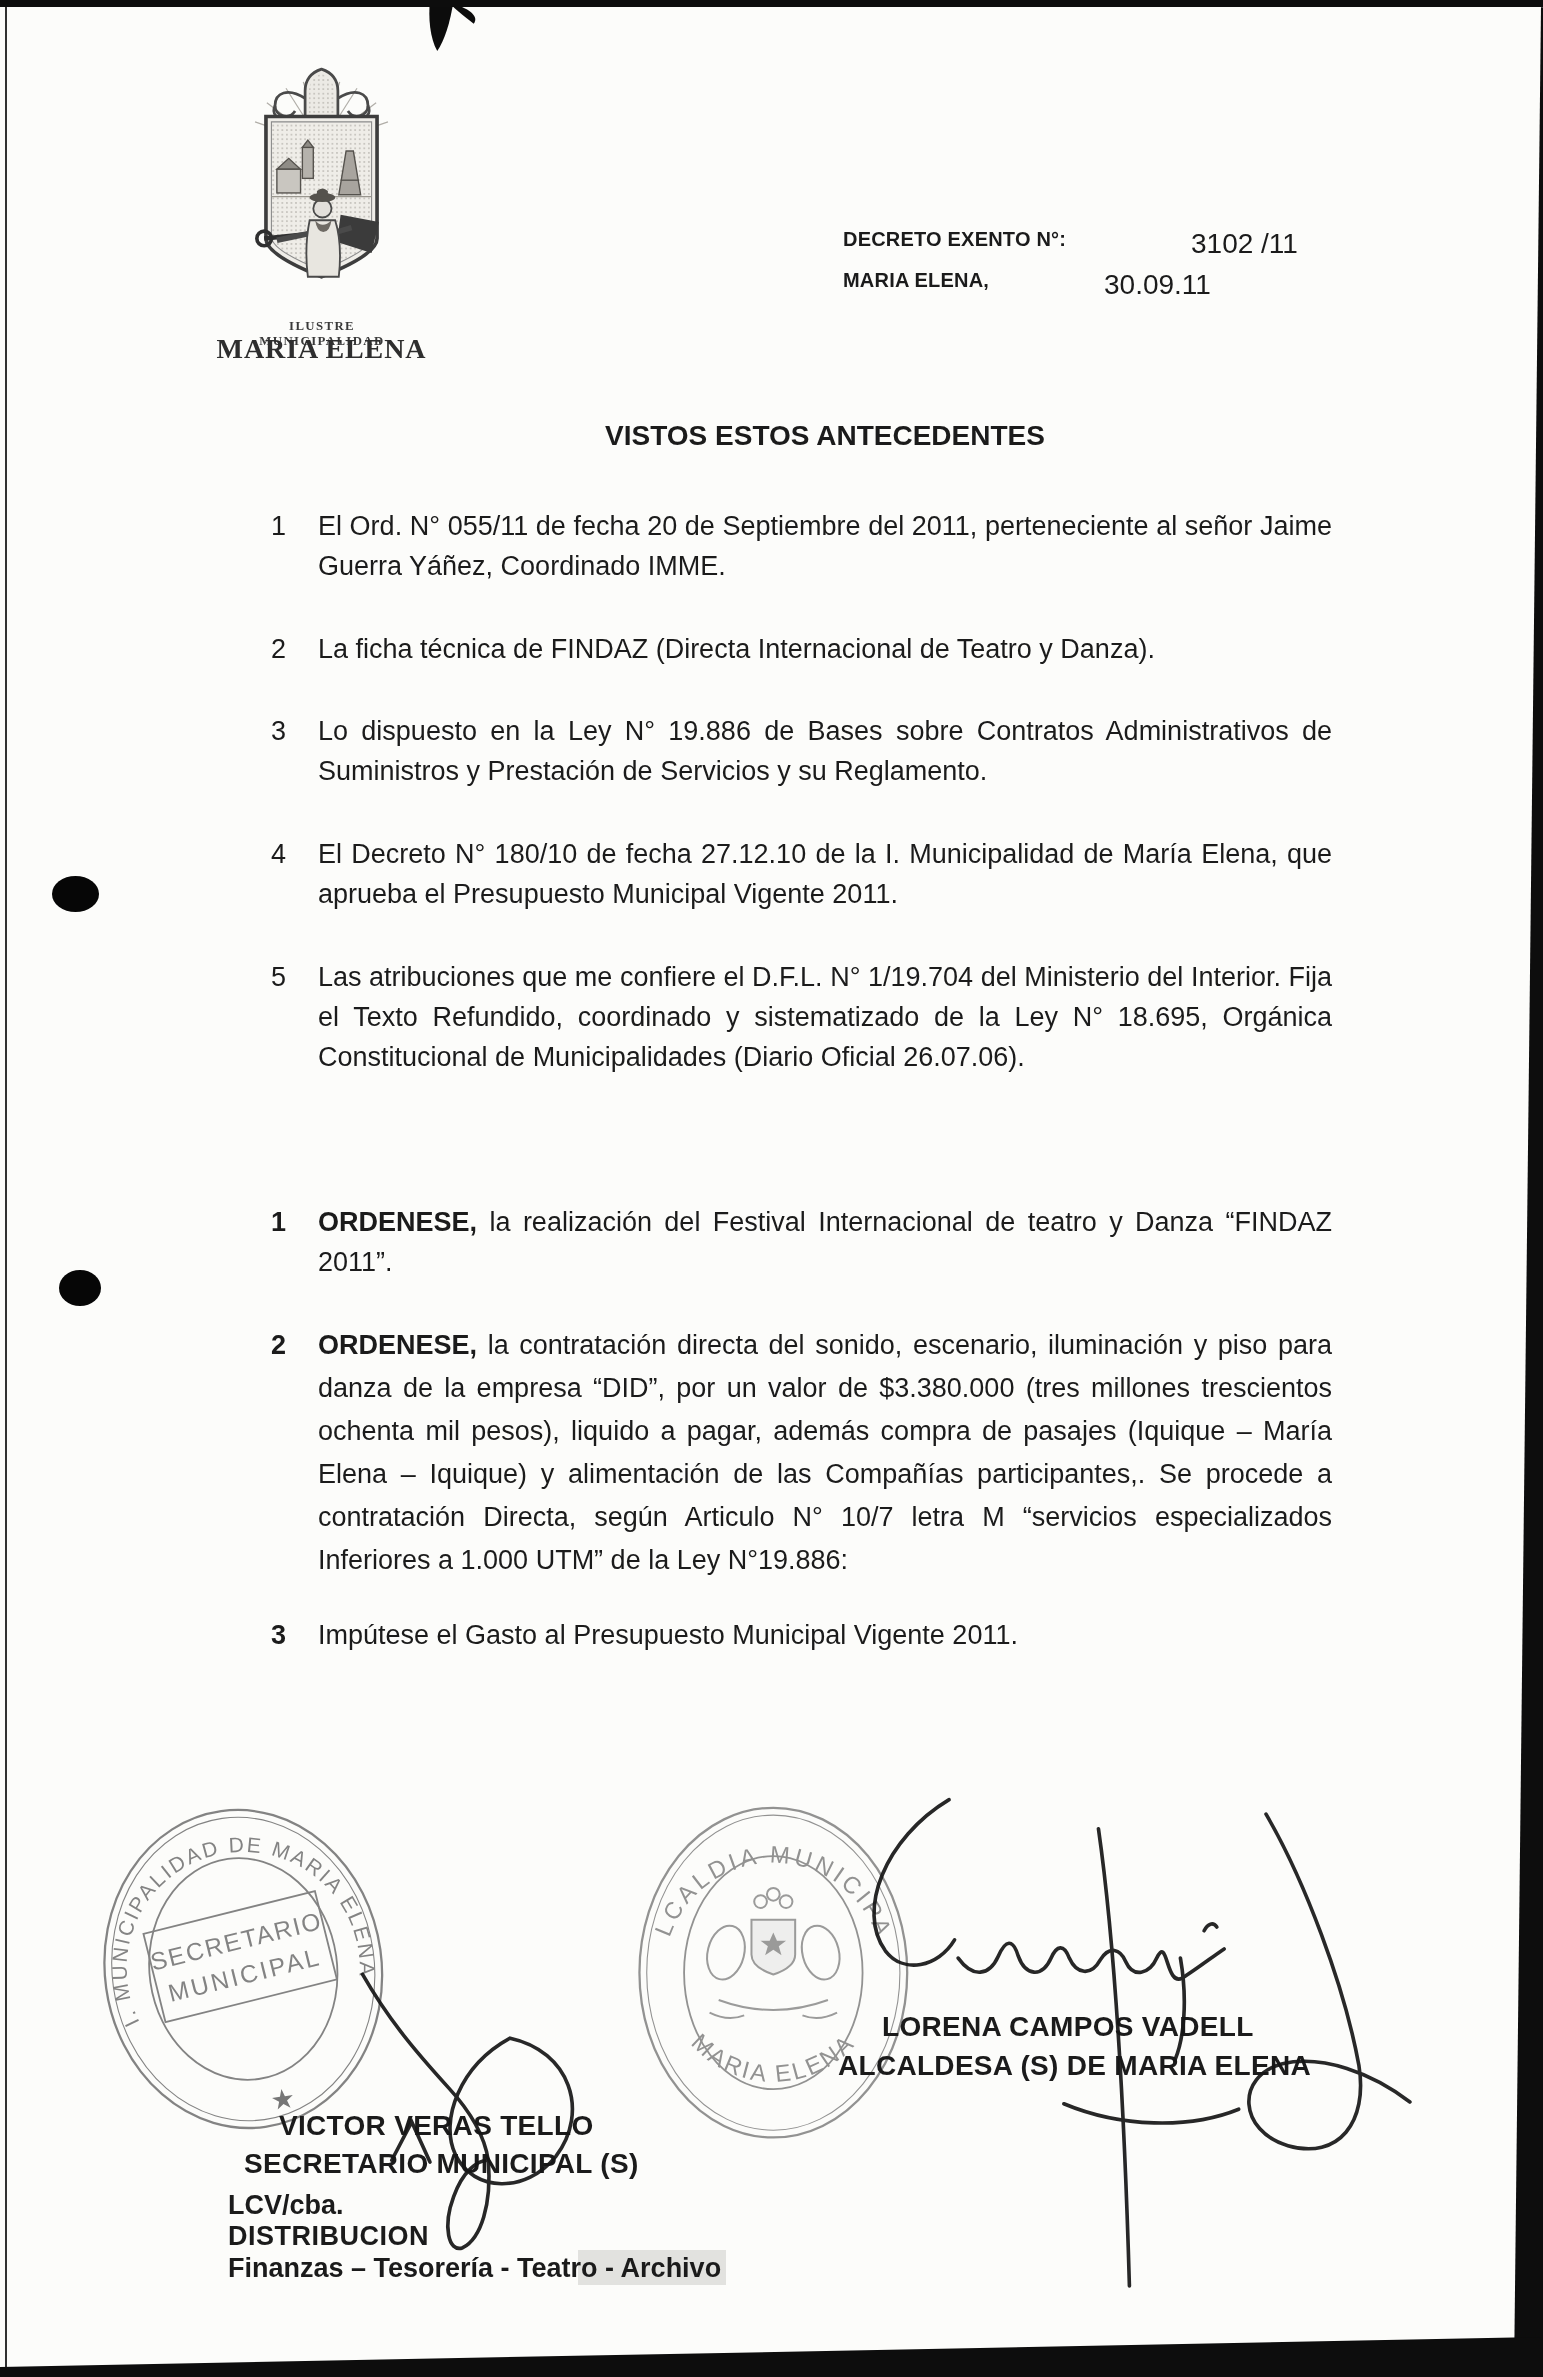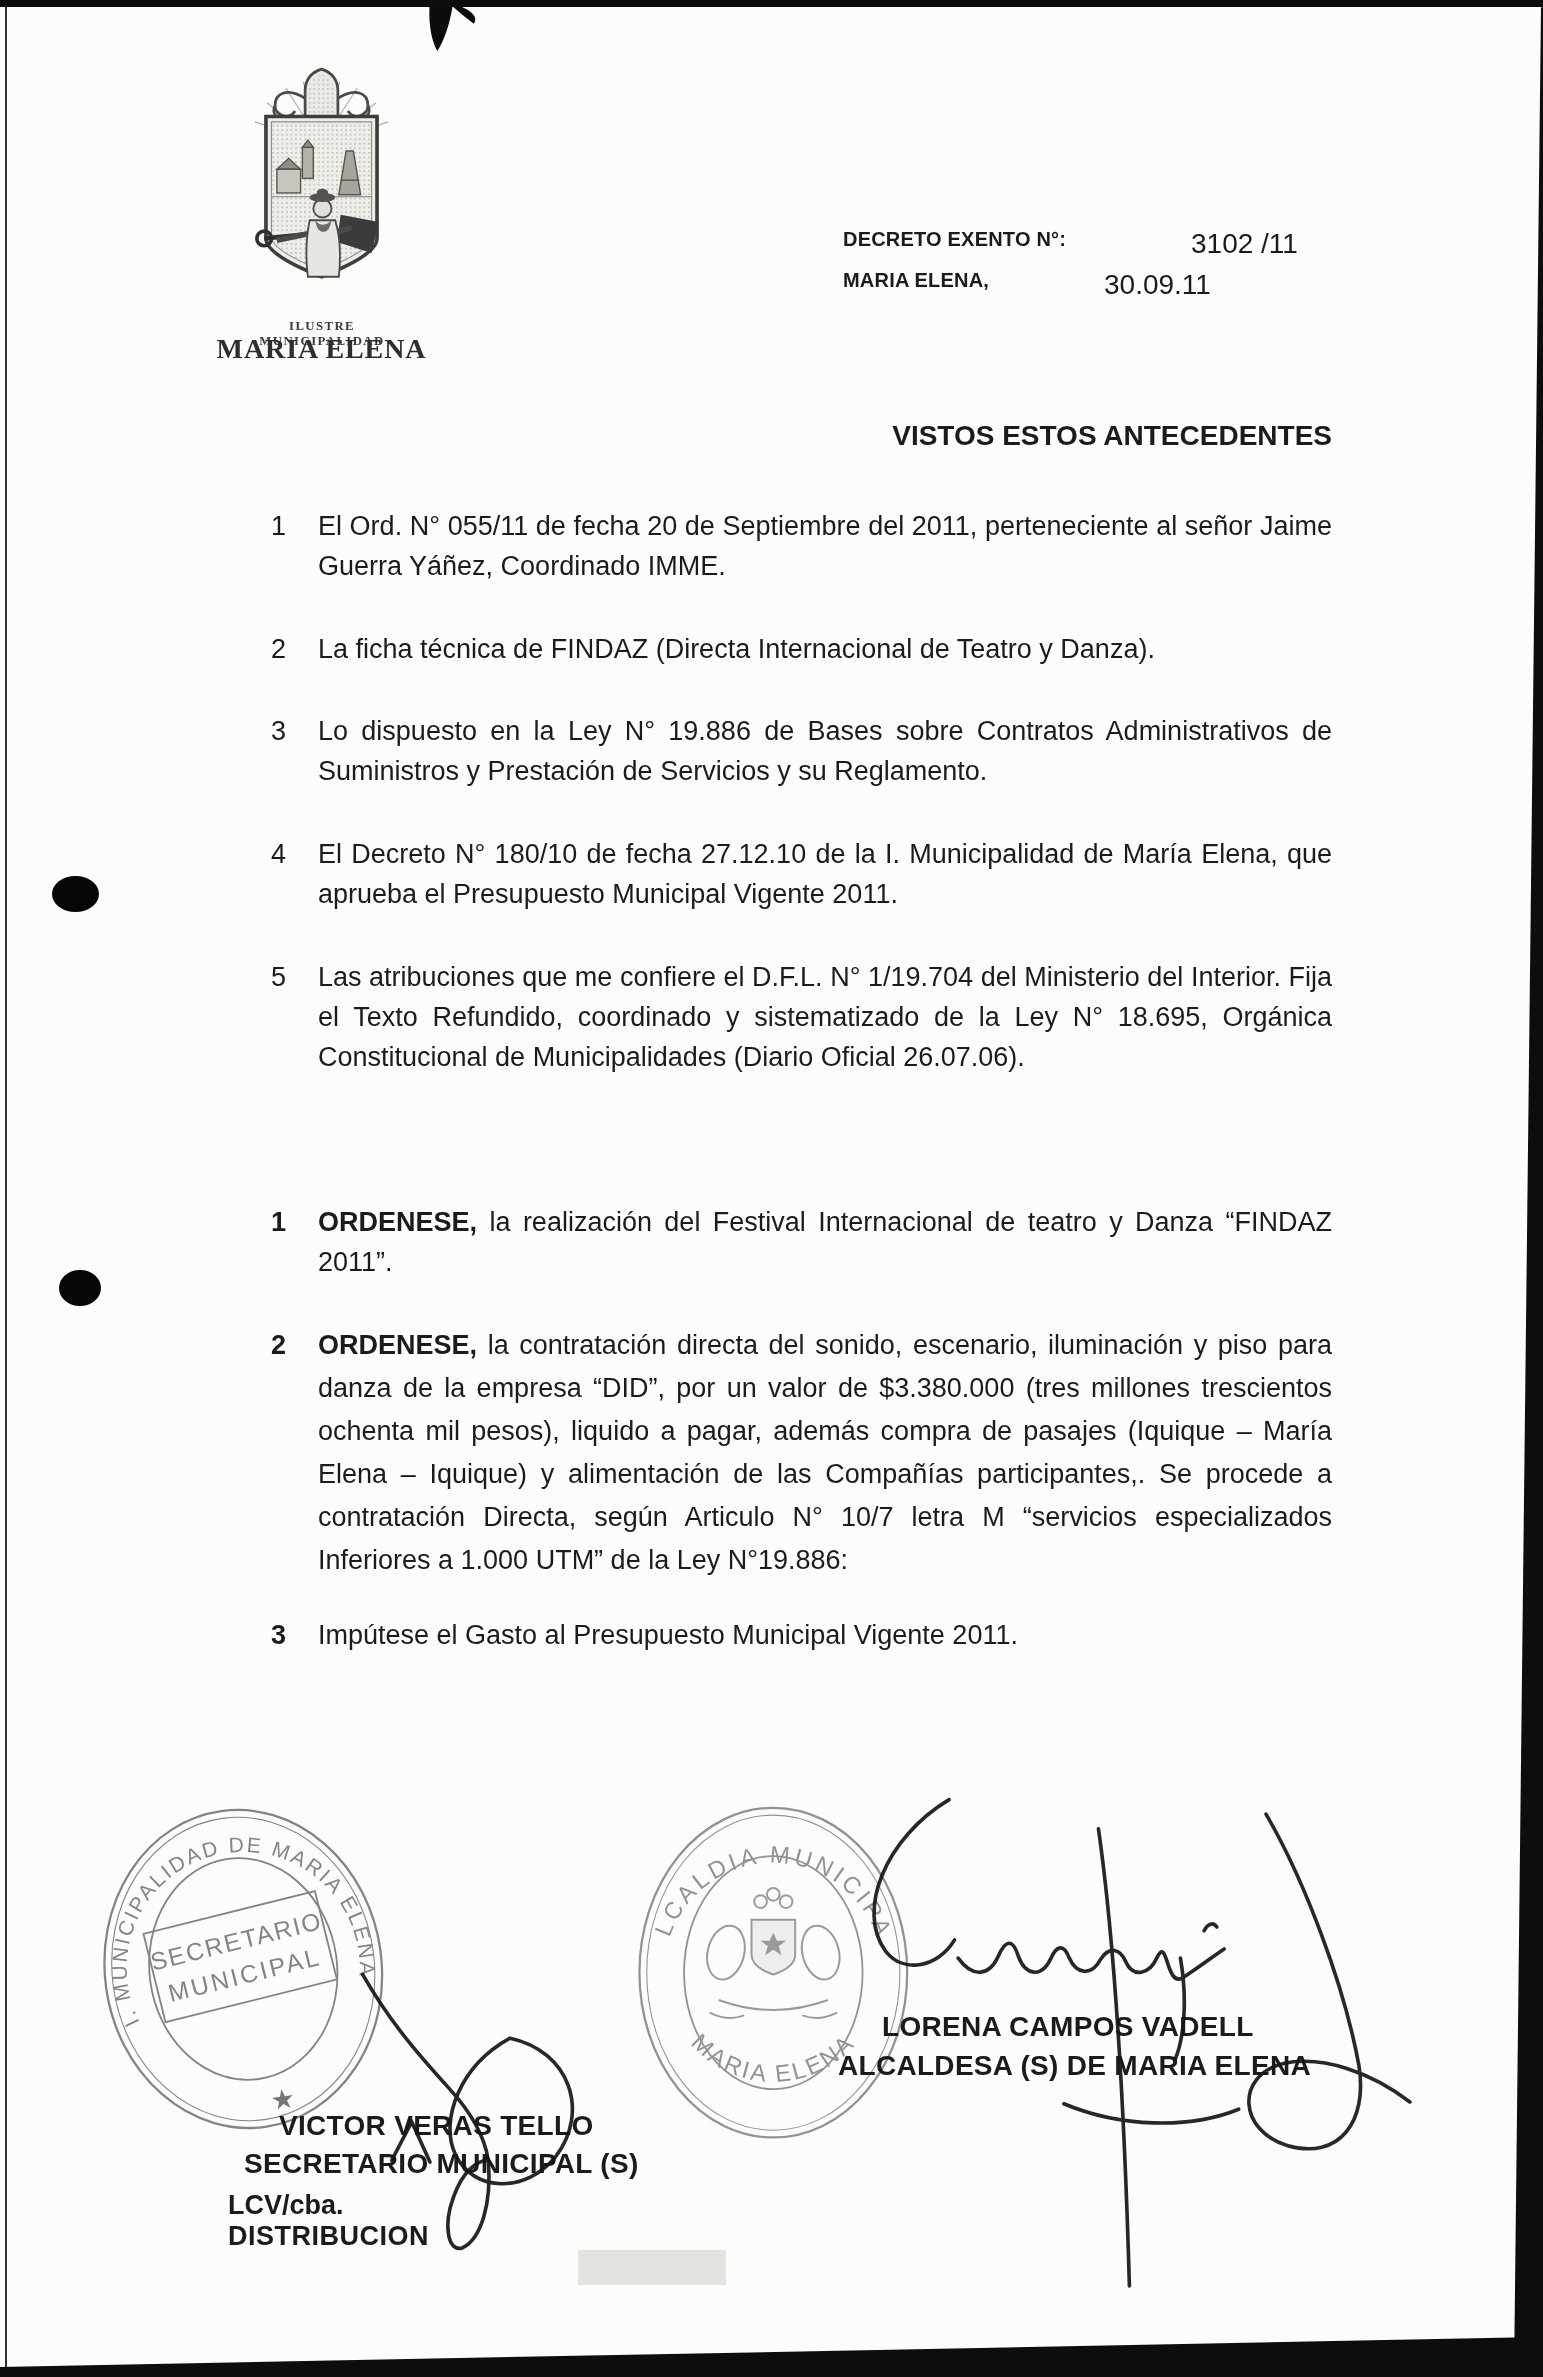--- a/index.html
+++ b/index.html
@@ -8,21 +8,21 @@
   .abs{position:absolute;}
   
   .hdr-label{font-size:20px;font-weight:bold;letter-spacing:0.2px;}
   .hdr-val{font-size:28px;font-weight:normal;}
   
   .cap1{left:228px;width:188px;top:319px;text-align:center;font-family:"Liberation Serif",serif;
         font-size:12.8px;letter-spacing:1.4px;color:#3a3a3a;font-weight:bold;}
   .cap2{left:202px;width:239px;top:333px;text-align:center;font-family:"Liberation Serif",serif;
         font-size:28px;letter-spacing:0.9px;color:#2e2e2e;font-weight:bold;}
   
-  .center-head{left:318px;width:1014px;text-align:right;font-size:28px;font-weight:bold;}
+  .center-head{left:318px;width:1014px;text-align:center;font-size:28px;font-weight:bold;}
   
   .item{left:271px;width:1061px;display:flex;}
   .item .num{width:47px;flex:none;font-size:27px;line-height:40px;}
   .item .txt{width:1014px;font-size:27px;line-height:40px;text-align:justify;text-align-last:left;}
   .bold{font-weight:bold;}
   
   .name{font-size:28px;font-weight:bold;letter-spacing:0.3px;white-space:nowrap;}
   .foot{font-size:27px;white-space:nowrap;}
   
   .z-content{z-index:5;}
@@ -184,20 +184,21 @@
     </g>
   </svg>
 
   <div class="abs z-name name" style="left:279px;top:2110px">VICTOR VERAS TELLO</div>
   <div class="abs z-name name" style="left:244px;top:2148px">SECRETARIO MUNICIPAL (S)</div>
   <div class="abs z-name name" style="left:882px;top:2011px">LORENA CAMPOS VADELL</div>
   <div class="abs z-name name" style="left:838px;top:2050px">ALCALDESA (S) DE MARIA ELENA</div>
 
   <div class="abs z-name foot" style="left:228px;top:2190px;font-weight:600">LCV/cba.</div>
   <div class="abs z-name foot" style="left:228px;top:2221px;font-weight:600;letter-spacing:0.5px">DISTRIBUCION</div>
+  <div class="abs z-name foot" style="left:228px;top:2253px;font-weight:bold">Finanzas – Tesorería  - Teatro - Archivo</div>
 
   <svg class="abs z-ink" style="left:0;top:0" width="1543" height="2377" viewBox="0 0 1694 2610">
     <g stroke="#161616" stroke-width="4" fill="none" stroke-linecap="round" opacity="0.92">
       <path d="M 398 2168 C 425 2215 452 2248 492 2292 C 516 2318 532 2345 536 2372"></path>
       <path d="M 560 2238 C 625 2252 648 2318 610 2368 C 578 2408 520 2408 500 2366 C 482 2328 505 2268 560 2238 Z"></path>
       <path d="M 536 2372 C 540 2420 528 2458 508 2468 C 492 2474 486 2444 498 2412 C 508 2384 524 2372 536 2372"></path>
       <path d="M 430 2372 L 452 2330 L 472 2374"></path>
     </g>
     <g stroke="#161616" stroke-width="4" fill="none" stroke-linecap="round" opacity="0.92">
       <path d="M 1042 1976 C 972 2018 940 2098 972 2142 C 992 2168 1030 2160 1048 2130"></path>

